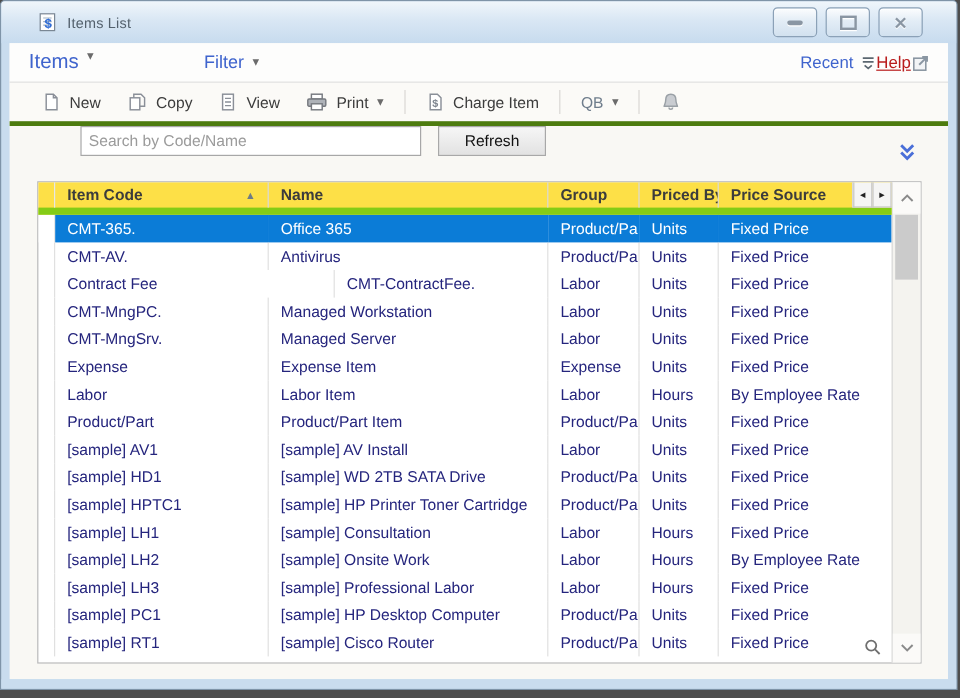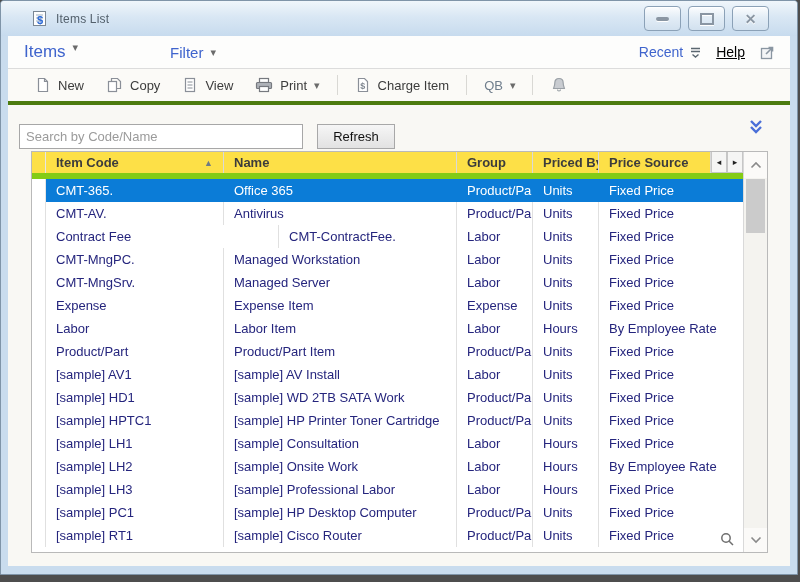--- a/index.html
+++ b/index.html
@@ -22,37 +22,37 @@
   .glyph-max{width:10px;height:8px;border:2px solid #8a96a3;box-shadow:0 1px 0 #fff, inset 0 1px 0 #fff;}
   .glyph-close{color:#8a96a3;text-shadow:0 1px 0 #fff;font-size:14px;line-height:1;}
   
   .content{flex:1;margin:0 7px;background:#f9f8f4;display:flex;flex-direction:column;min-height:0;}
   
   .menurow{height:33px;flex:0 0 33px;background:#fdfdfc;display:flex;align-items:center;
     padding:0 14px 0 16px;border-bottom:1px solid #dcdcdc;box-sizing:border-box;}
   .menu-items{font-size:17px;color:#3f64cd;display:flex;align-items:flex-start;gap:7px;cursor:default;}
   .menu-filter{font-size:15px;color:#3f64cd;display:flex;align-items:center;gap:7px;margin-left:92px;cursor:default;}
   .caret{font-size:11px;color:#6b6b6b;line-height:1;}
-  .menurow-right{margin-left:auto;display:flex;align-items:center;gap:14px;}
+  .menurow-right{margin-left:auto;display:flex;align-items:center;}
   .recent{font-size:14px;color:#3f64cd;display:flex;align-items:center;gap:6px;cursor:default;}
-  .help{font-size:14px;color:#000000;text-decoration:underline;cursor:default;}
+  .help{font-size:14px;color:#b91c1c;text-decoration:underline;cursor:default;}
   
   .toolbar{height:36px;flex:0 0 36px;background:#fbfaf7;display:flex;align-items:center;
     padding:0 12px 0 18px;border-bottom:4px solid #4d7c0f;box-sizing:border-box;gap:4px;}
   .tbtn{display:flex;align-items:center;gap:7px;padding:4px 9px;font-size:13px;color:#3c3c3c;border-radius:2px;cursor:default;}
   .tsep{width:1px;height:20px;background:#d9d8d4;margin:0 4px;}
   .qb-label{color:#6f7d8c;}
   .ticon{flex:0 0 auto;display:block;}
   
   .main{flex:1;position:relative;display:flex;flex-direction:column;min-height:0;}
-  .searchrow{height:44px;flex:0 0 44px;display:flex;align-items:flex-end;padding-left:11px;box-sizing:border-box;}
+  .searchrow{height:44px;flex:0 0 44px;display:flex;align-items:flex-start;padding-left:11px;box-sizing:border-box;margin-left:48px;}
   .search-input{width:270px;height:23px;border:1px solid #a7a7a7;background:#fff;font-size:13px;
     padding:0 6px;color:#333;font-family:"Liberation Sans",sans-serif;}
   .search-input::placeholder{color:#9b9b9b;}
-  .refresh-btn{margin-left:14px;width:78px;height:25px;border:1px solid #a8a8a8;
+  .refresh-btn{margin-left:14px;width:90px;height:25px;border:1px solid #a8a8a8;
     background:linear-gradient(#f6f6f6,#e2e2e2);font-size:13px;color:#111;font-family:"Liberation Sans",sans-serif;cursor:default;}
   .expand-chevrons{position:absolute;right:24px;top:12px;cursor:default;}
   
   .tablewrap{margin:2px 22px 0 23px;height:402px;flex:0 0 402px;border:1px solid #b9b9b9;
     background:#fff;box-sizing:border-box;display:flex;position:relative;}
   .gridarea{flex:1;display:flex;flex-direction:column;min-width:0;position:relative;}
   .thead{height:27px;flex:0 0 27px;display:flex;background:#fde047;border-bottom:6px solid #84cc16;box-sizing:border-box;}
   .hcell{display:flex;align-items:center;font-size:13px;font-weight:bold;color:#3c3c3c;
     border-right:1px solid #d9d9d9;box-sizing:border-box;padding:0 6px 0 10px;white-space:nowrap;overflow:hidden;cursor:default;}
   .col-ind{width:14px;flex:0 0 14px;padding:0;border-right:1px solid #e6e6e6;box-sizing:border-box;}
@@ -298,21 +298,21 @@
                   <div class="cell col-ind"></div>
                   <div class="cell col-code">[sample] AV1</div>
                   <div class="cell col-name">[sample] AV Install</div>
                   <div class="cell col-group">Labor</div>
                   <div class="cell col-priced">Units</div>
                   <div class="cell col-source">Fixed Price</div>
                 </div>
                 <div class="trow">
                   <div class="cell col-ind"></div>
                   <div class="cell col-code">[sample] HD1</div>
-                  <div class="cell col-name">[sample] WD 2TB SATA Work</div>
+                  <div class="cell col-name">[sample] WD 2TB SATA Drive</div>
                   <div class="cell col-group">Product/Pa</div>
                   <div class="cell col-priced">Units</div>
                   <div class="cell col-source">Fixed Price</div>
                 </div>
                 <div class="trow">
                   <div class="cell col-ind"></div>
                   <div class="cell col-code">[sample] HPTC1</div>
                   <div class="cell col-name">[sample] HP Printer Toner Cartridge</div>
                   <div class="cell col-group">Product/Pa</div>
                   <div class="cell col-priced">Units</div>

